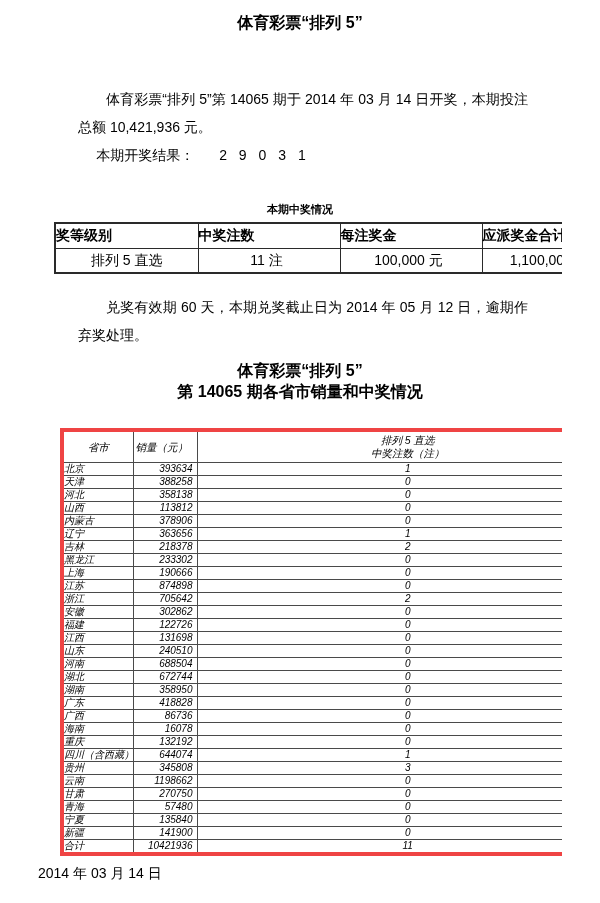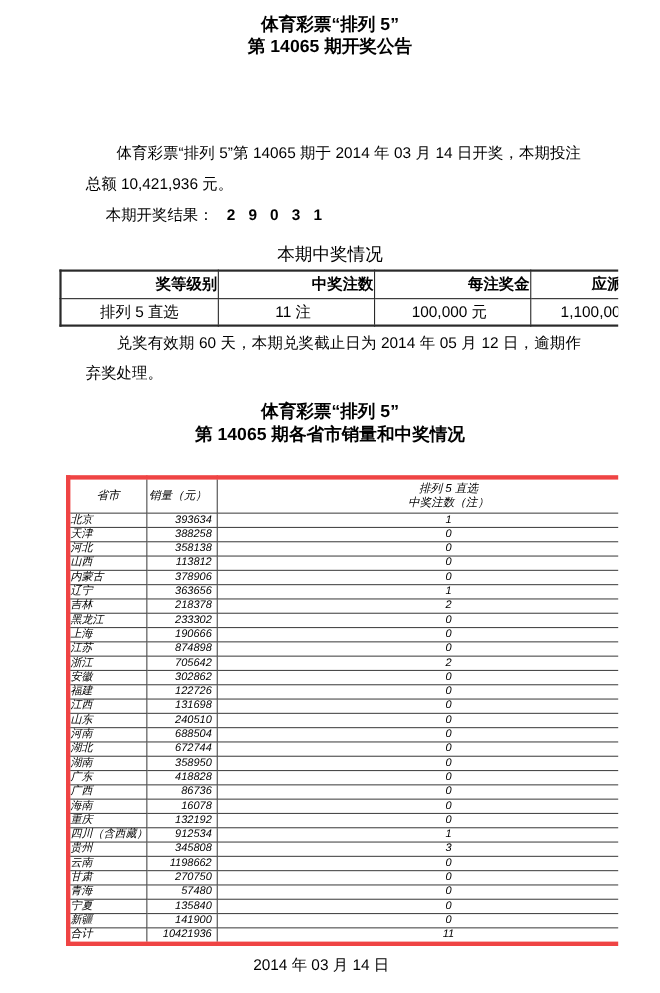--- a/index.html
+++ b/index.html
@@ -25,65 +25,65 @@
     font-weight: bold;
     line-height: 20px;
   }
   .para {
     margin: 0 34px 0 40px;
     font-size: 14px;
     line-height: 28px;
     text-align: justify;
   }
   .indent { text-indent: 2em; }
-  .intro-para { margin-top: 72px; }
+  .intro-para { margin-top: 52px; }
   .result-line {
     margin: 0 34px 0 40px;
     font-size: 14px;
     line-height: 28px;
     text-indent: 1.3em;
   }
   .result-nums {
     letter-spacing: 4px;
-    margin-left: 12px;
+    margin-left: 25px;
+    font-weight: normal;
+  }
+  .tbl1-caption {
+    margin-top: 30px;
+    text-align: center;
+    font-size: 11px;
     font-weight: bold;
-  }
-  .tbl1-caption {
-    margin-top: 13px;
-    text-align: center;
-    font-size: 16px;
-    font-weight: normal;
     line-height: 20px;
   }
   table {
     border-collapse: collapse;
     table-layout: fixed;
   }
   .t1 {
     width: 568px;
     margin: 3px 0 0 16px;
     border: 2px solid #2a2a2a;
     font-size: 14px;
   }
   .t1 th {
     border: 1px solid #2a2a2a;
     font-weight: bold;
-    text-align: right;
+    text-align: left;
     height: 24px;
     padding: 0;
   }
   .t1 td {
     border: 1px solid #2a2a2a;
     height: 23px;
     padding: 0 5px 0 0;
     text-align: center;
     white-space: nowrap;
   }
   .t1 td.ctr { text-align: center; padding: 0; }
-  .redeem-para { }
+  .redeem-para { margin-top: 19px; }
   .section-title {
     margin: 11px 0 0 0;
     text-align: center;
     font-size: 16px;
     font-weight: bold;
     line-height: 21px;
   }
   .t2 {
     width: 558px;
     margin: 26px 0 0 22px;
@@ -107,33 +107,32 @@
     line-height: 12px;
     padding: 0;
     white-space: nowrap;
     overflow: visible;
   }
   .t2 td.prov { }
   .t2 td.sales { text-align: right; padding-right: 4px; }
   .t2 td.wins { text-align: center; }
   .footer-date {
     margin: 7px 16px 0 0;
-    text-align: center;
+    text-align: left;
     font-size: 14px;
     line-height: 20px;
   }
 </style>
 </head>
 <body>
 
 <div class="page">
 
   <h1 class="doc-title">
     <div>体育彩票“排列 5”</div>
-    <div>第 14065 期开奖公告</div>
   </h1>
 
   <p class="para indent intro-para">体育彩票“排列 5”第 14065 期于 2014 年 03 月 14 日开奖，本期投注总额 10,421,936 元。</p>
 
   <p class="result-line"><span>本期开奖结果：</span><span class="result-nums">2 9 0 3 1</span></p>
 
   <div class="tbl1-caption">本期中奖情况</div>
 
   <table class="t1">
     <colgroup>
@@ -313,21 +312,21 @@
         </tr>
 
         <tr>
           <td class="prov">重庆</td>
           <td class="sales">132192</td>
           <td class="wins">0</td>
         </tr>
 
         <tr>
           <td class="prov">四川（含西藏）</td>
-          <td class="sales">912534</td>
+          <td class="sales">644074</td>
           <td class="wins">1</td>
         </tr>
 
         <tr>
           <td class="prov">贵州</td>
           <td class="sales">345808</td>
           <td class="wins">3</td>
         </tr>
 
         <tr>

